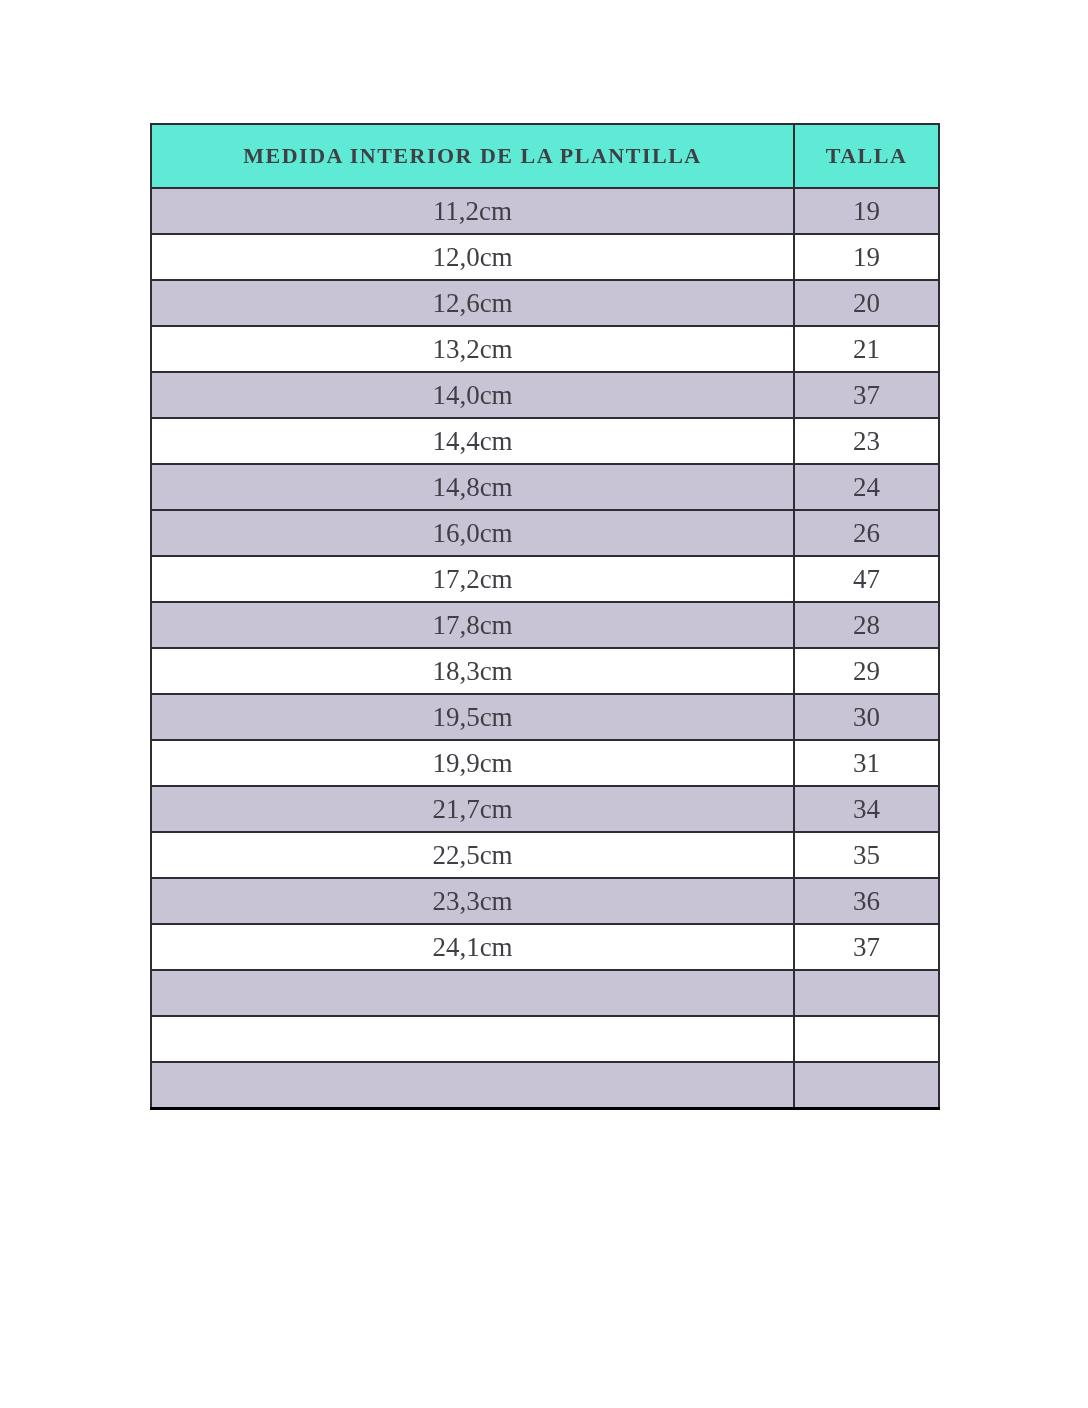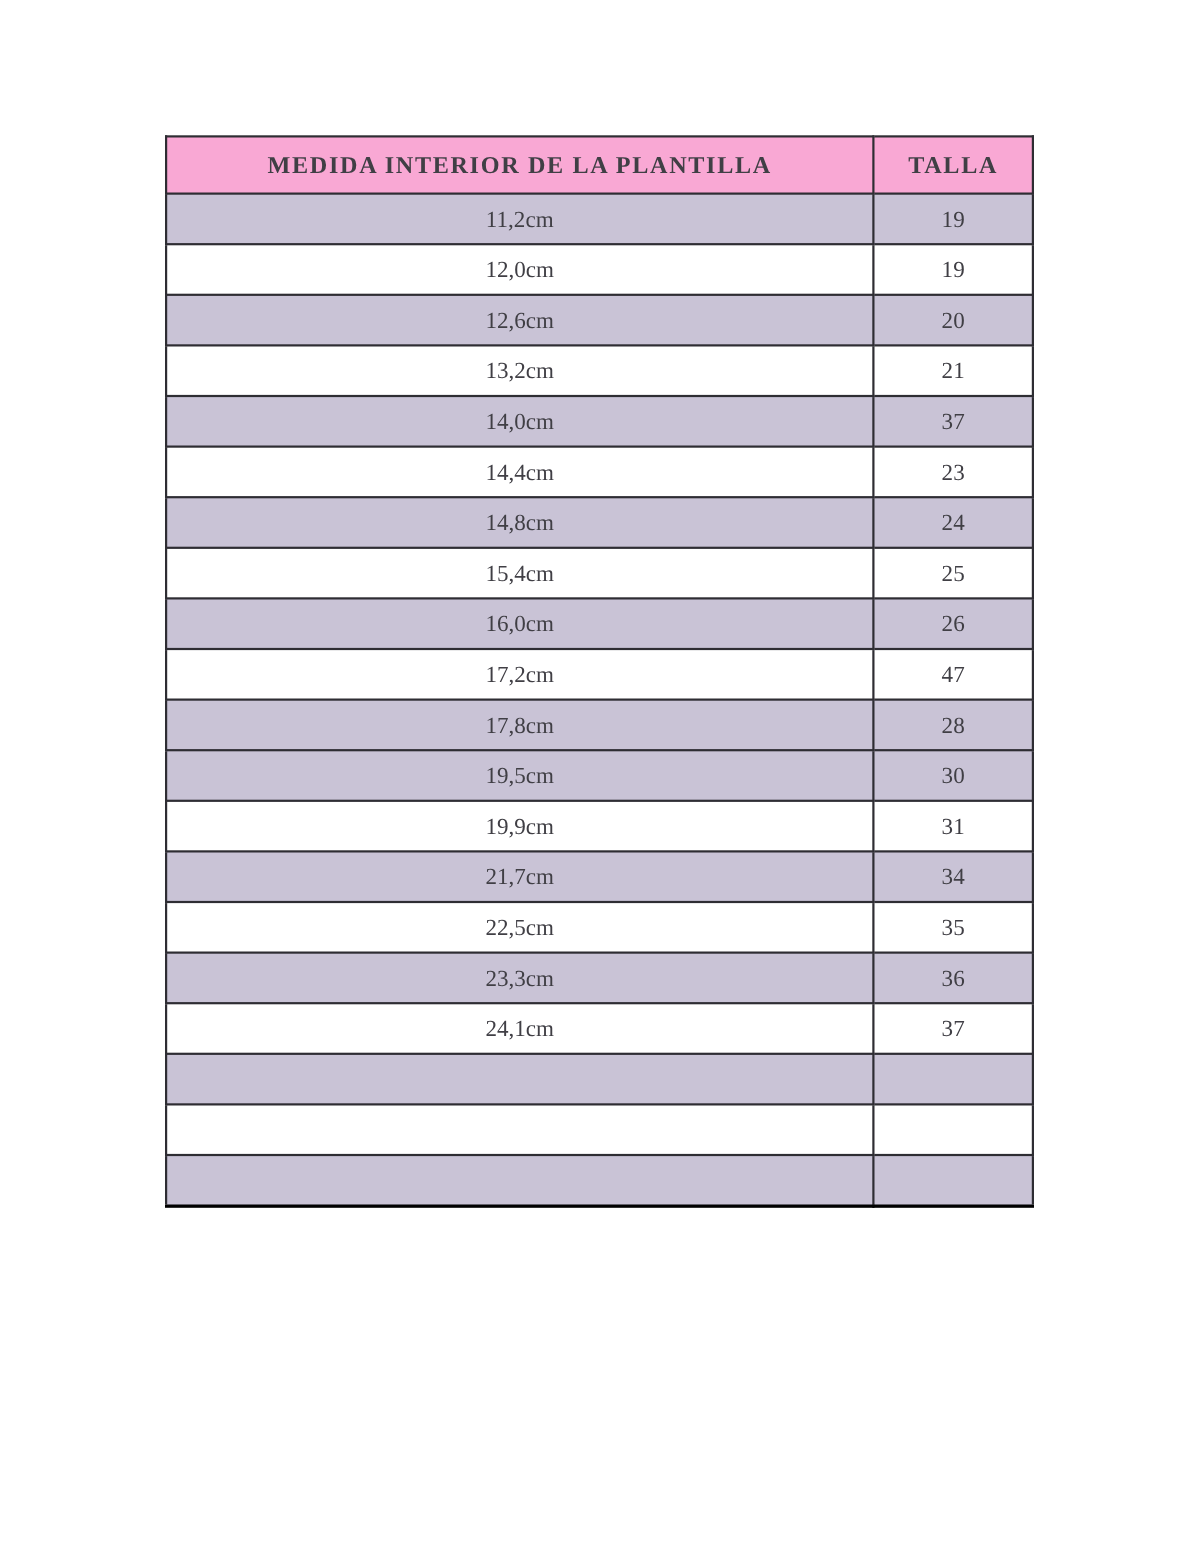--- a/index.html
+++ b/index.html
@@ -26,29 +26,29 @@
     border-bottom: 3px solid #000000;
   }
   table.size-table th,
   table.size-table td {
     border: 2px solid #2e2d33;
     text-align: center;
     vertical-align: middle;
     color: #403f45;
   }
   table.size-table th {
-    height: 52px;
+    height: 64px;
     font-size: 22px;
     font-weight: bold;
     letter-spacing: 1.5px;
-    background: #f9a8d4;
+    background: #5eead4;
   }
   table.size-table td {
     height: 46px;
-    font-size: 21px;
+    font-size: 27px;
     font-weight: normal;
     background: #ffffff;
   }
   table.size-table tr.alt td {
     background: #c9c3d6;
   }
   col.col-medida { width: 643px; }
   col.col-talla  { width: 145px; }
 </style>
 </head>
@@ -88,35 +88,35 @@
           <td>37</td>
         </tr>
         <tr>
           <td>14,4cm</td>
           <td>23</td>
         </tr>
         <tr class="alt">
           <td>14,8cm</td>
           <td>24</td>
         </tr>
-        <tr>
-          <td>15,4cm</td>
-          <td>25</td>
-        </tr>
         <tr class="alt">
           <td>16,0cm</td>
           <td>26</td>
         </tr>
         <tr>
           <td>17,2cm</td>
           <td>47</td>
         </tr>
         <tr class="alt">
           <td>17,8cm</td>
           <td>28</td>
+        </tr>
+        <tr>
+          <td>18,3cm</td>
+          <td>29</td>
         </tr>
         <tr class="alt">
           <td>19,5cm</td>
           <td>30</td>
         </tr>
         <tr>
           <td>19,9cm</td>
           <td>31</td>
         </tr>
         <tr class="alt">

